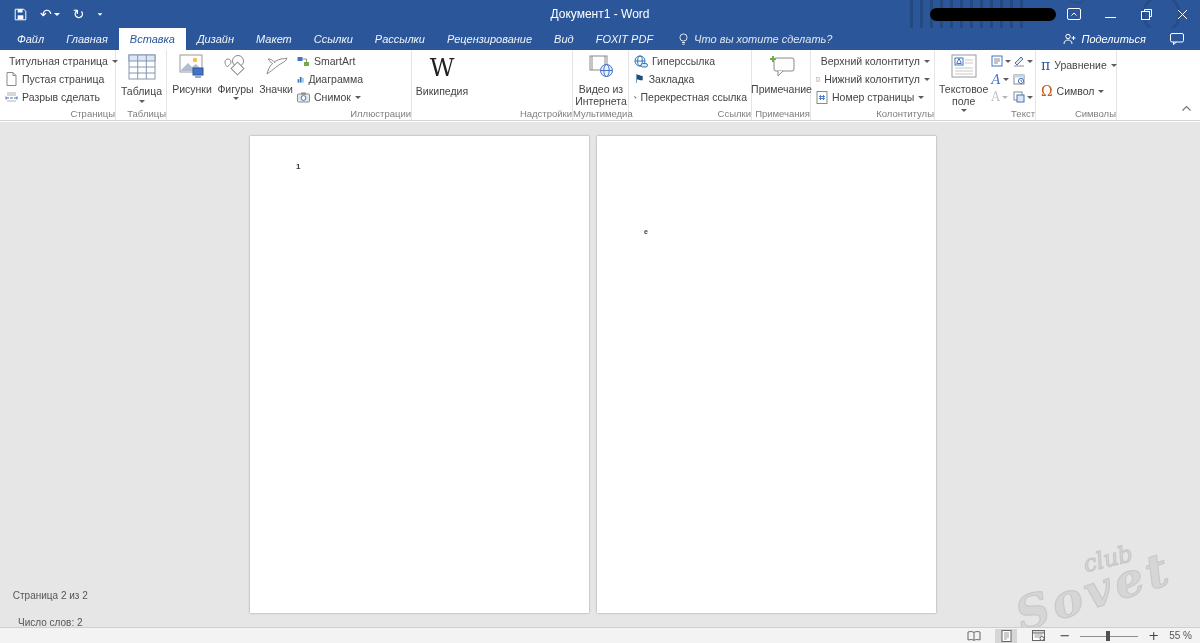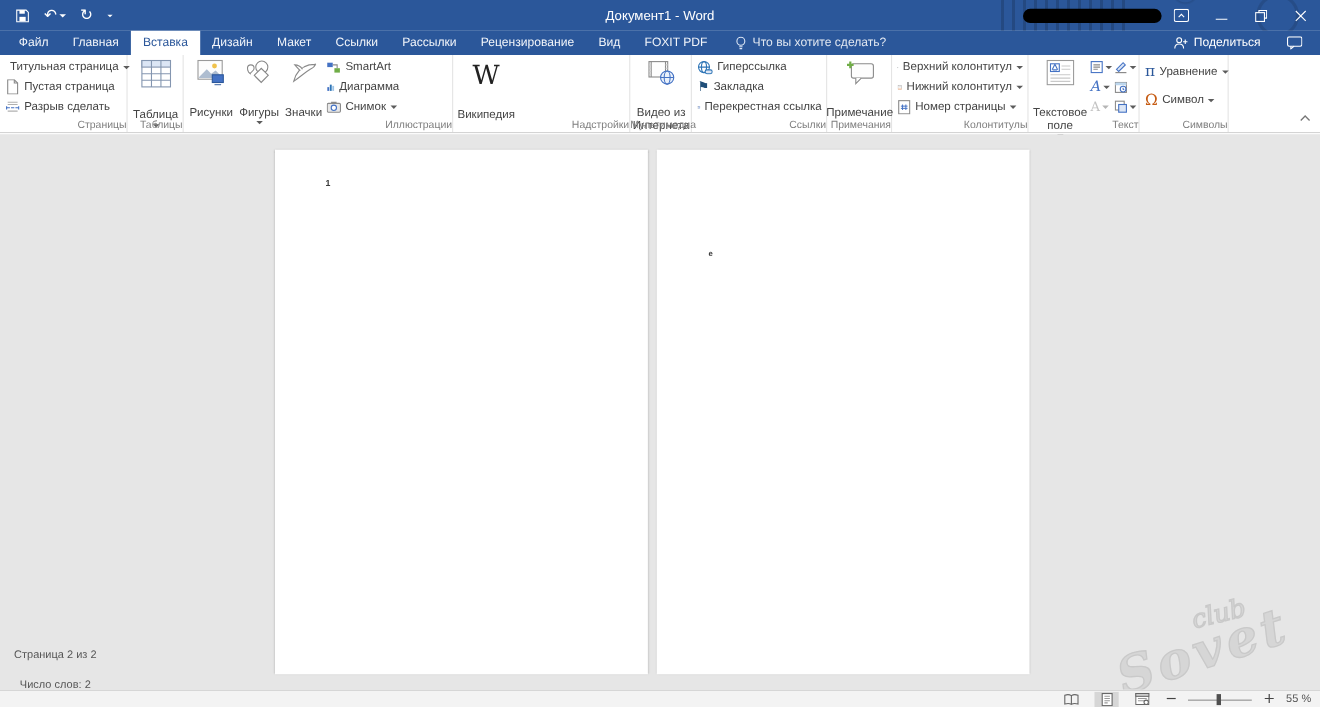--- a/index.html
+++ b/index.html
@@ -18,35 +18,35 @@
   .qat { position:absolute; left:14px; top:0; height:28px; display:flex; align-items:center; gap:13px; }
   .qat .glyph { font-family:"DejaVu Sans",sans-serif; font-size:14px; line-height:1; color:#fff; }
   .qat-item { display:flex; align-items:center; gap:2px; cursor:default; }
   .win-title { position:absolute; left:50%; top:0; transform:translateX(-50%); line-height:28px; font-size:12px; color:#fff; white-space:nowrap; }
   .redaction { position:absolute; left:930px; top:8px; width:126px; height:13px; background:#000; border-radius:7px; }
   .win-controls { position:absolute; right:0; top:0; height:28px; display:flex; }
   .win-btn { width:36px; height:28px; display:flex; align-items:center; justify-content:center; cursor:default; }
   .car { width:0; height:0; border-left:3px solid transparent; border-right:3px solid transparent; border-top:3px solid #fff; display:inline-block; }
 
   
-  .tabrow { position:absolute; top:28px; left:0; right:0; height:22px; background:#2b579a; display:flex; align-items:stretch; padding-left:6px; font-size:11px; }
+  .tabrow { position:absolute; top:28px; left:0; right:0; height:22px; background:#2b579a; display:flex; align-items:stretch; padding-left:6px; font-size:11px;font-style:italic; }
   .tab { padding:0 11px; line-height:22px; color:#f2f5fa; cursor:default; white-space:nowrap; }
   .tab.active { background:#fff; color:#2b579a; }
   .tellme { display:flex; align-items:center; gap:5px; margin-left:14px; color:rgba(255,255,255,.85); cursor:default; }
   .tabrow-right { margin-left:auto; display:flex; align-items:center; gap:24px; padding-right:16px; }
   .share { display:flex; align-items:center; gap:5px; color:#fff; cursor:default; }
 
   
   .ribbon { position:absolute; top:50px; left:0; right:0; height:71px; background:#fff; border-bottom:1px solid #d4d4d4; display:flex; }
   .grp { position:relative; border-right:1px solid #e4e4e4; padding:2px 2px 14px 3px; flex:none; }
   .grp-label { position:absolute; bottom:1px; left:0; right:0; text-align:right; font-size:9.5px; color:#7e7e7e; white-space:nowrap; cursor:default; }
   .stack { display:flex; flex-direction:column; }
   .btn-s { display:flex; align-items:center; gap:4px; height:18px; padding:0 2px; font-size:10.5px; color:#444; white-space:nowrap; cursor:default; }
   .btn-b { display:flex; flex-direction:column; align-items:center; justify-content:flex-start; font-size:10.5px; color:#444; text-align:center; line-height:1.15; padding:2px 1px 0; cursor:default; }
-  .btn-b .lbl { margin-top:18px; }
+  .btn-b .lbl { margin-top:5px; }
   .dcar { width:0; height:0; border-left:3px solid transparent; border-right:3px solid transparent; border-top:3px solid #5c5c5c; display:inline-block; }
   .row { display:flex; }
   .letter-ic { font-family:"DejaVu Serif",serif; color:#222; line-height:1; }
   .spread { justify-content:space-around; height:52px; }
   .mini-grid { display:grid; grid-template-columns:22px 22px; grid-auto-rows:18px; align-items:center; margin-left:2px; }
   .mini { display:flex; align-items:center; gap:2px; cursor:default; }
   .mini.disabled { opacity:.45; }
   .collapse { position:absolute; right:8px; bottom:4px; cursor:default; }
 
   

